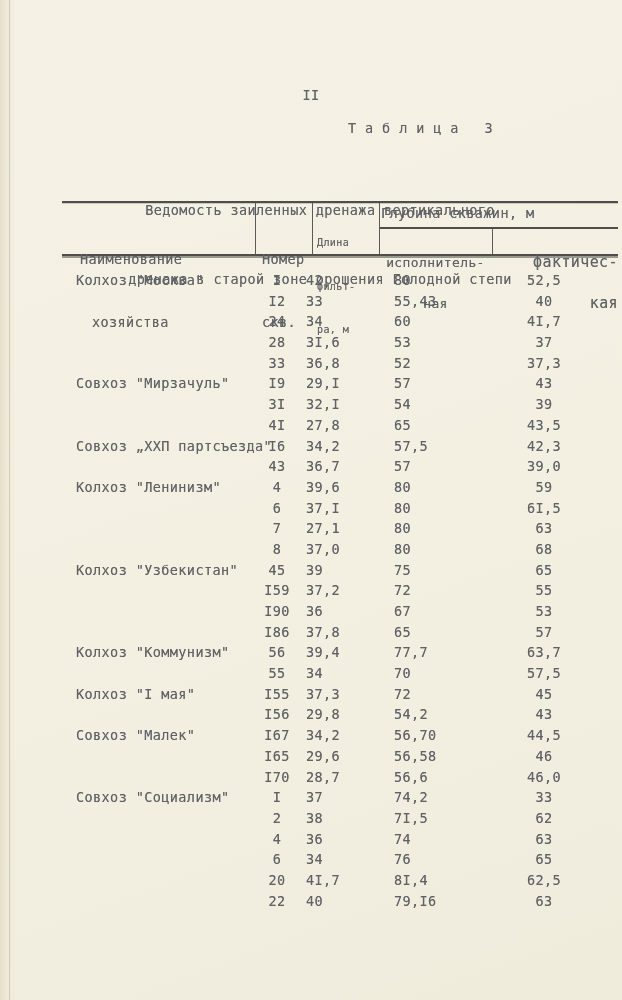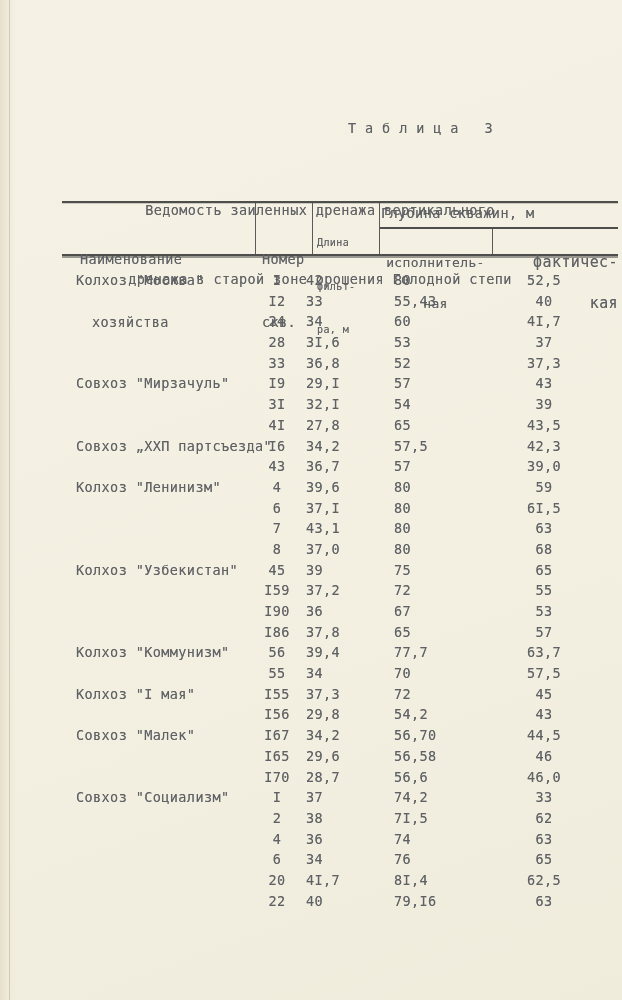--- a/index.html
+++ b/index.html
@@ -57,20 +57,21 @@
   .c-len{left:306px;width:66px;}
   .c-exec{left:394px;width:86px;text-align:left;}
   .c-fact{left:502px;width:84px;text-align:center;}
 </style>
 </head>
 <body>
 
 <div class="page">
   <div class="crease"></div>
 
+  <div class="typed page-number">II</div>
 
   <div class="typed table-caption">Т а б л и ц а   3</div>
 
   <div class="typed doc-title">
     <div>Ведомость заиленных дренажа вертикального</div>
     <div>дренажа в старой зоне орошения Голодной степи</div>
   </div>
 
   <div class="rule rule-top"></div>
   <div class="rule rule-head-bottom"></div>
@@ -184,21 +185,21 @@
       <div class="row">
         <div class="typed cell c-farm"></div>
         <div class="typed cell c-num">6</div>
         <div class="typed cell c-len">37,I</div>
         <div class="typed cell c-exec">80</div>
         <div class="typed cell c-fact">6I,5</div>
       </div>
       <div class="row">
         <div class="typed cell c-farm"></div>
         <div class="typed cell c-num">7</div>
-        <div class="typed cell c-len">43,1</div>
+        <div class="typed cell c-len">27,1</div>
         <div class="typed cell c-exec">80</div>
         <div class="typed cell c-fact">63</div>
       </div>
       <div class="row">
         <div class="typed cell c-farm"></div>
         <div class="typed cell c-num">8</div>
         <div class="typed cell c-len">37,0</div>
         <div class="typed cell c-exec">80</div>
         <div class="typed cell c-fact">68</div>
       </div>

